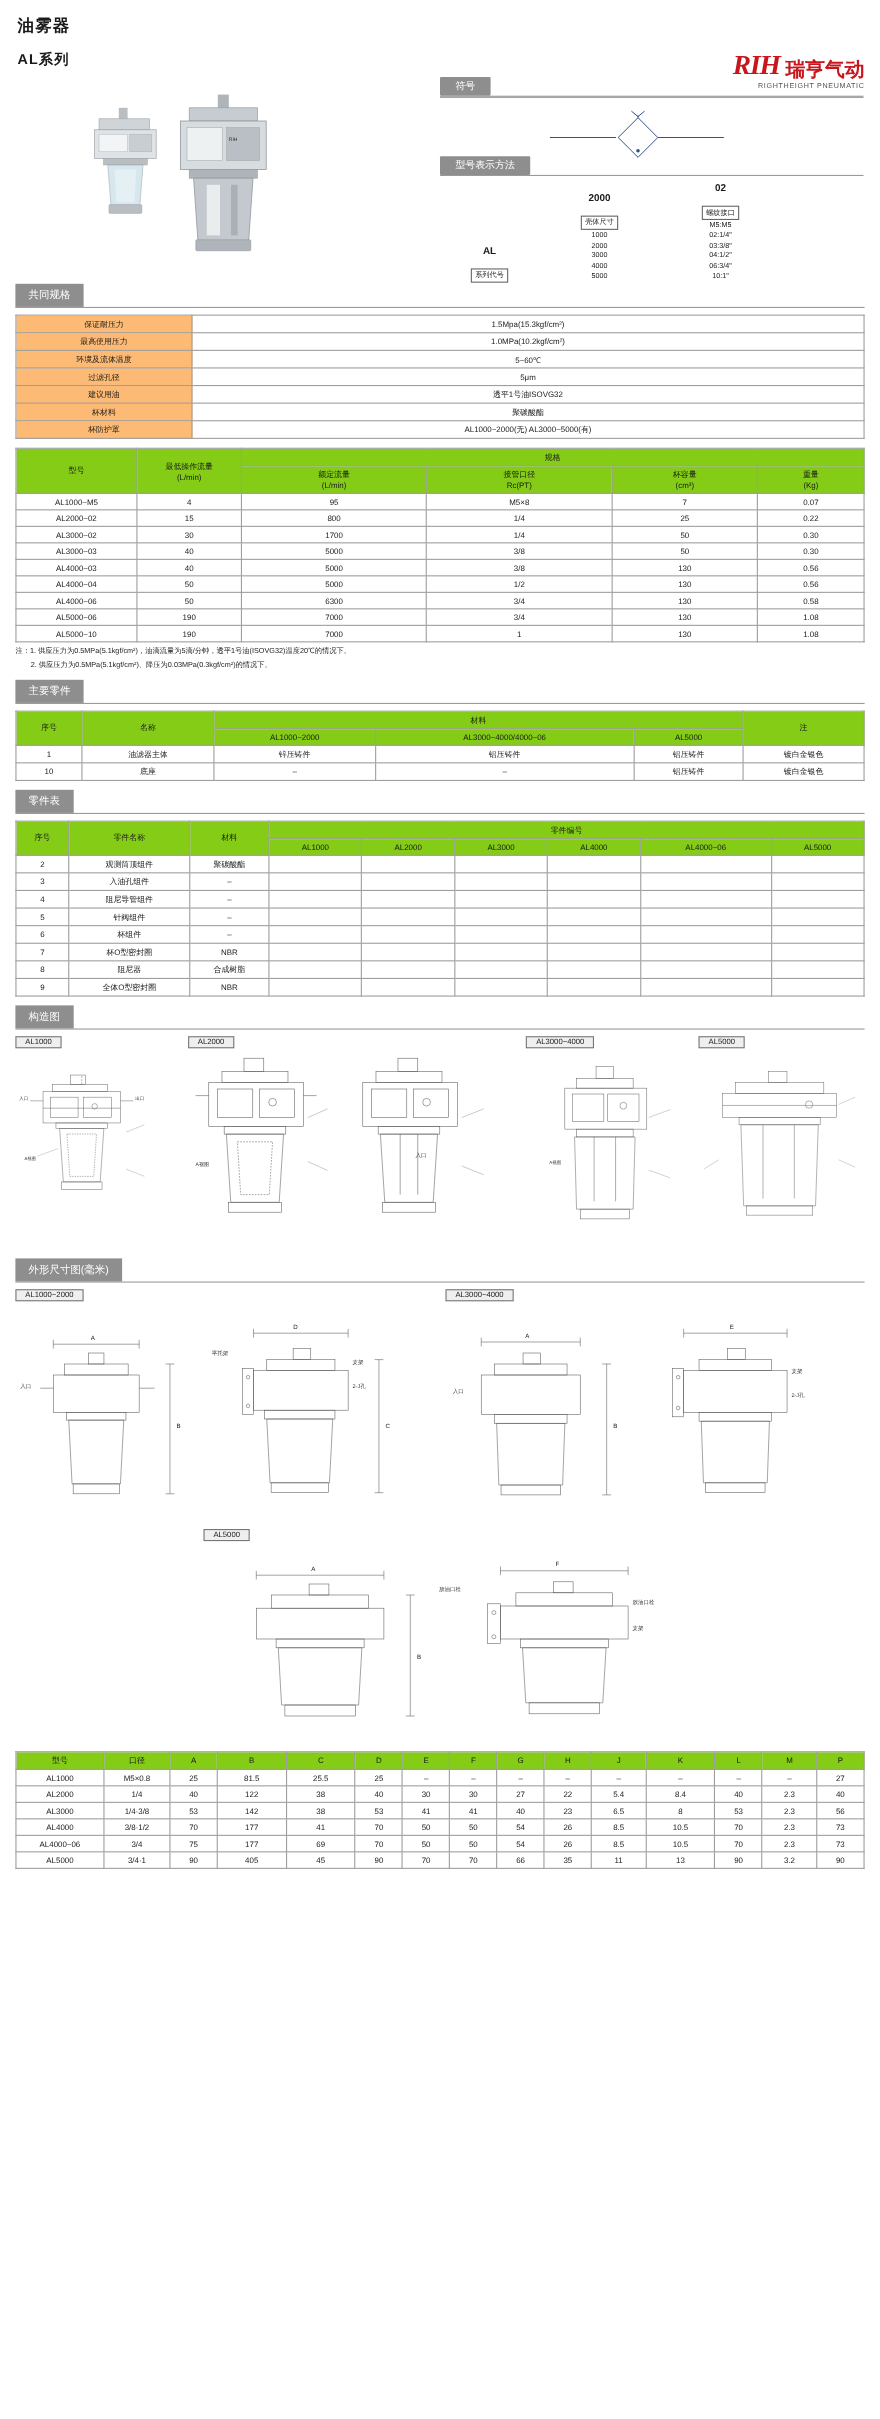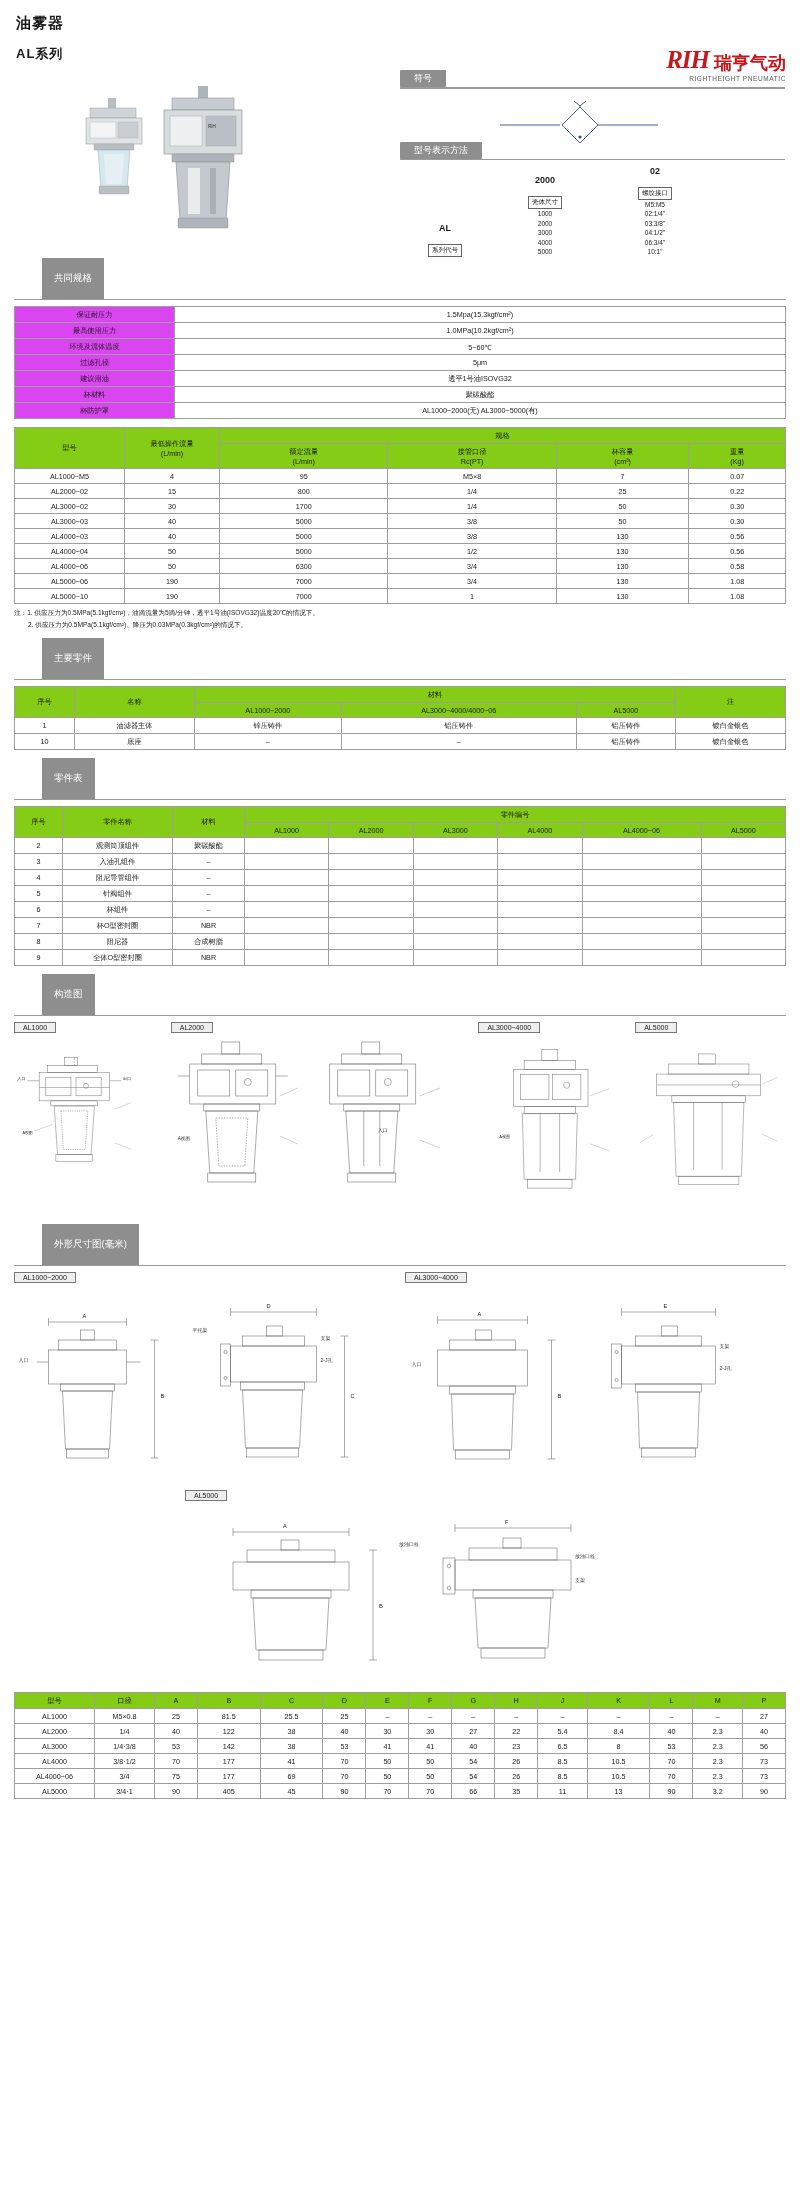--- a/index.html
+++ b/index.html
@@ -45,34 +45,34 @@
   .model-row { display: flex; align-items: flex-end; }
   .mcol { text-align: center; }
   .mcol .hd { font-weight: bold; font-size: 9px; margin-bottom: 3px; }
   .mcol .cap { border: 1px solid #666; padding: 1px 3px; font-size: 6.5px; display: inline-block; }
   .mcol .li { font-size: 6.5px; line-height: 1.45; }
 
   
   .sec { margin: 8px 14px 0 14px; }
   .sec-head {
     display: inline-block; background: #8e8e8e; color: #fff;
-    font-size: 9.5px; padding: 14px 12px; margin-left: 28px;
+    font-size: 9.5px; padding: 4px 12px;
   }
   .sec-rule { border-top: 1px solid #9a9a9a; margin-top: 0; }
 
   
   table.g { border-collapse: collapse; width: 100%; margin-top: 6px; font-size: 7.2px; }
   table.g th, table.g td {
     border: 1px solid #9e9e9e; padding: 2.5px 2px; text-align: center; vertical-align: middle;
   }
   table.g th { background: #84cc16; font-weight: normal; }
   .note { font-size: 6.6px; line-height: 1.6; margin-top: 4px; color: #222; }
 
   .common td { padding: 3px 2px; }
-  .common .k { width: 160px; background: #d946ef; }
+  .common .k { width: 160px; background: #fdba74; }
 
   
   .tag {
     display: inline-block; border: 1px solid #777; background: #efefef;
     font-size: 7px; padding: 1px 8px; margin-bottom: 3px;
   }
   .draw-row { display: flex; gap: 6px; margin-top: 4px; }
   .draw-cell { flex: 1 1 0; }
   .draw-frame { border: 0; height: 180px; position: relative; }
   svg { display: block; }

